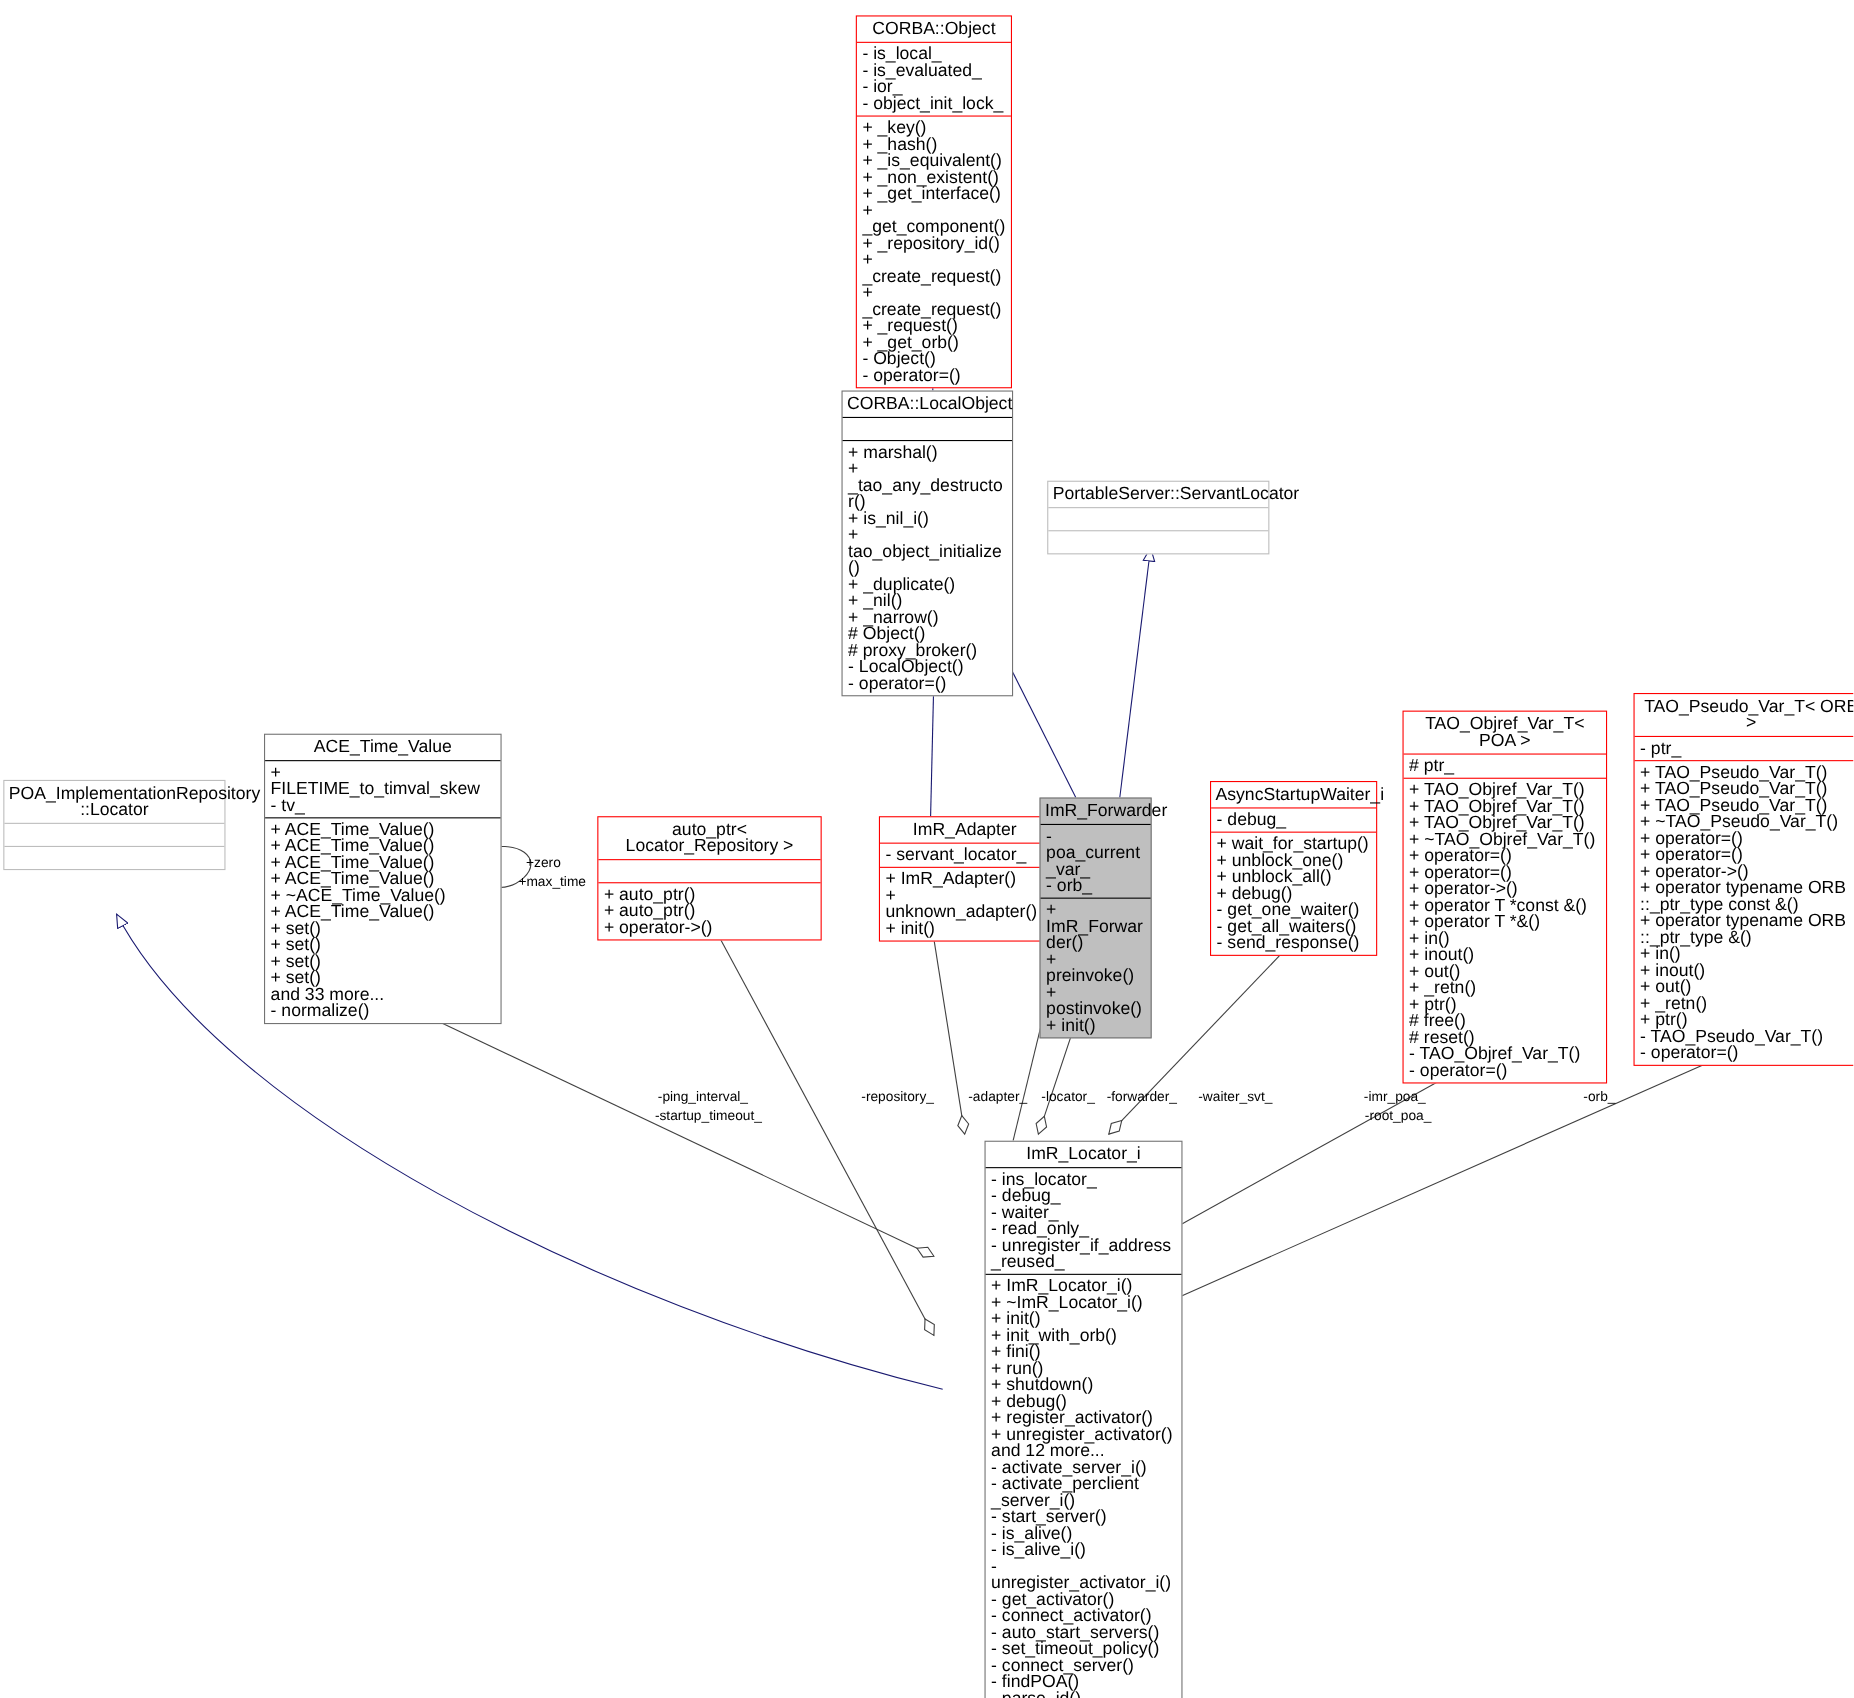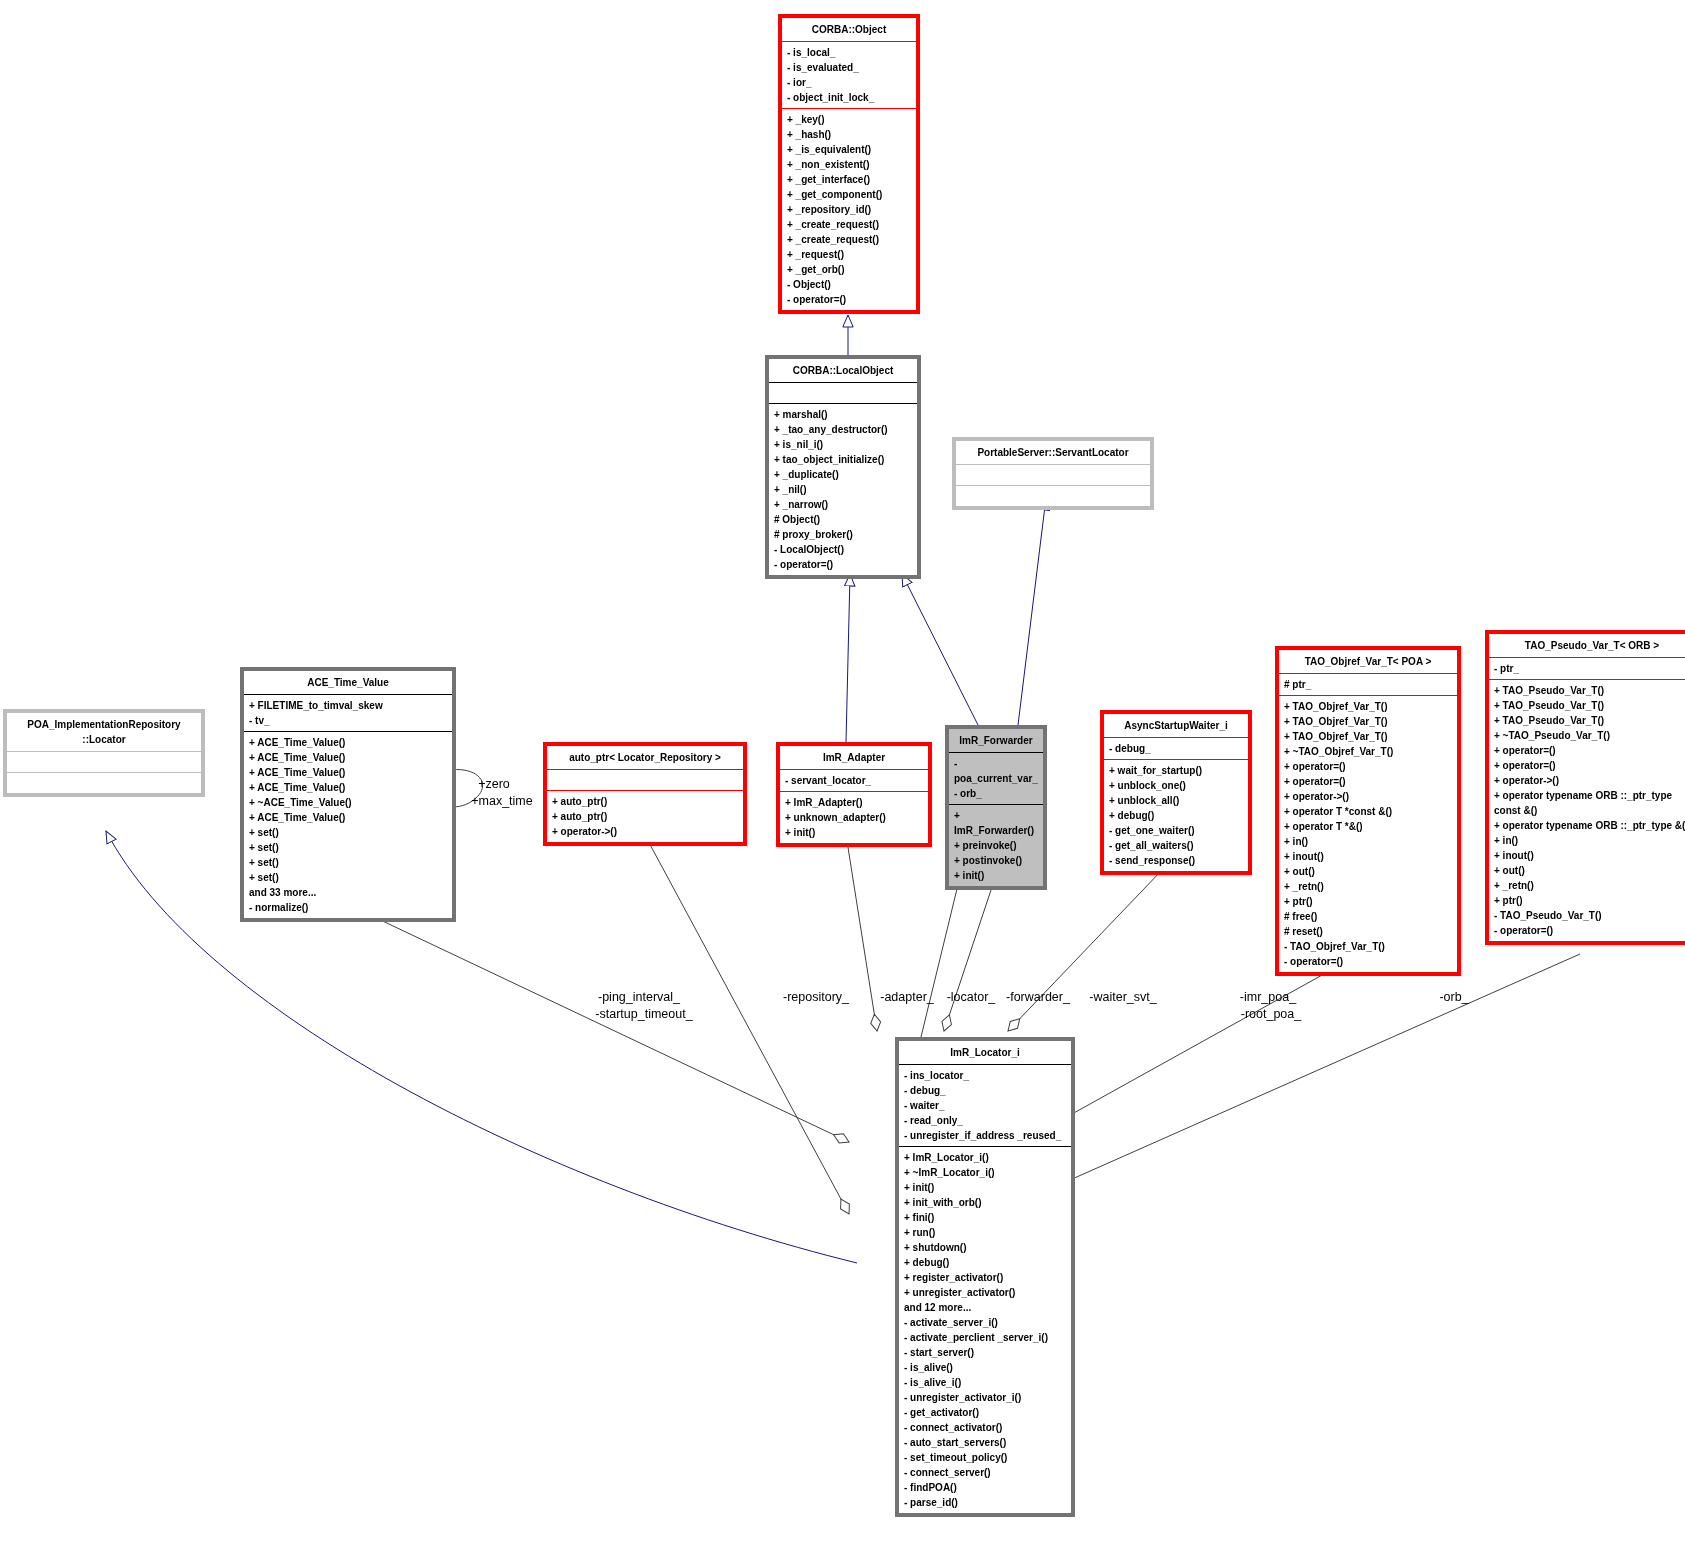--- a/index.html
+++ b/index.html
@@ -1,19 +1,19 @@
 <!DOCTYPE html>
 <html><head>
 <meta charset="utf-8">
 <style>
   html,body{margin:0;padding:0;background:#fff;}
   #canvas{position:relative;width:1685px;height:1544px;background:#fff;overflow:hidden;
           font-family:"Liberation Sans",sans-serif;}
   #edges{position:absolute;left:0;top:0;width:1685px;height:1544px;}
-  .cls{position:absolute;background:#fff;border:4px solid #737373;font-size:10px;line-height:15px;color:#000;box-sizing:border-box;font-weight:bold;}
+  .cls{position:absolute;background:#fff;border:1px solid #737373;font-size:16px;line-height:15px;color:#000;box-sizing:border-box;}
   .cls .ctitle{text-align:center;padding:4px 4px;white-space:pre-line;}
   .cls .csec{border-top:1px solid #000;padding:3px 5px;min-height:14px;}
   .cls.red{border-color:#ff0000;}
   .cls.red .csec{border-top-color:#ff0000;}
   .cls.gray{border-color:#bdbdbd;}
   .cls.gray .csec{border-top-color:#bdbdbd;}
   .cls.current{background:#bfbfbf;}
   .mrow{white-space:normal;overflow-wrap:anywhere;}
   text.elabel{font-family:"Liberation Sans",sans-serif;font-size:12.5px;fill:#000;text-anchor:middle;}
 </style>
@@ -144,21 +144,21 @@
   <div class="cls red" style="left:543px;top:742px;width:204px">
     <div class="ctitle">auto_ptr&lt; Locator_Repository &gt;</div>
     <div class="csec"></div>
     <div class="csec">
         <div class="mrow">+ auto_ptr()</div>
         <div class="mrow">+ auto_ptr()</div>
         <div class="mrow">+ operator-&gt;()</div>
       </div>
   </div>
 
-  <div class="cls red" style="left:776px;top:742px;width:156px">
+  <div class="cls red" style="left:799px;top:742px;width:156px">
     <div class="ctitle">ImR_Adapter</div>
     <div class="csec">
         <div class="mrow">- servant_locator_</div>
       </div>
     <div class="csec">
         <div class="mrow">+ ImR_Adapter()</div>
         <div class="mrow">+ unknown_adapter()</div>
         <div class="mrow">+ init()</div>
       </div>
   </div>

